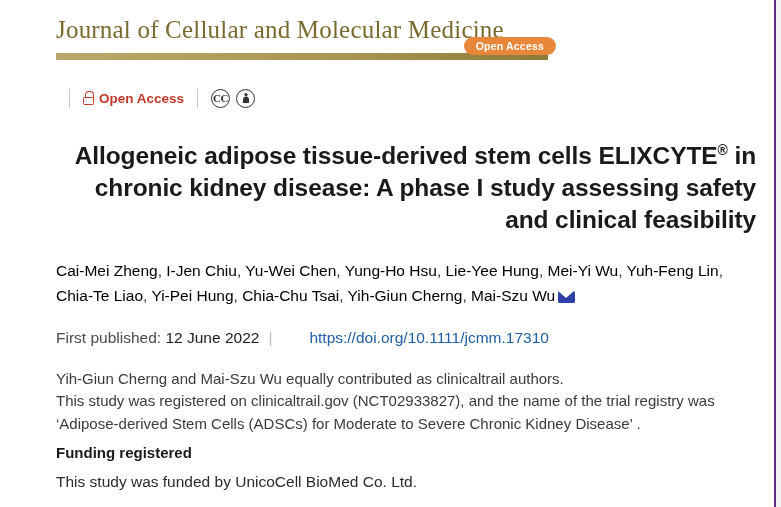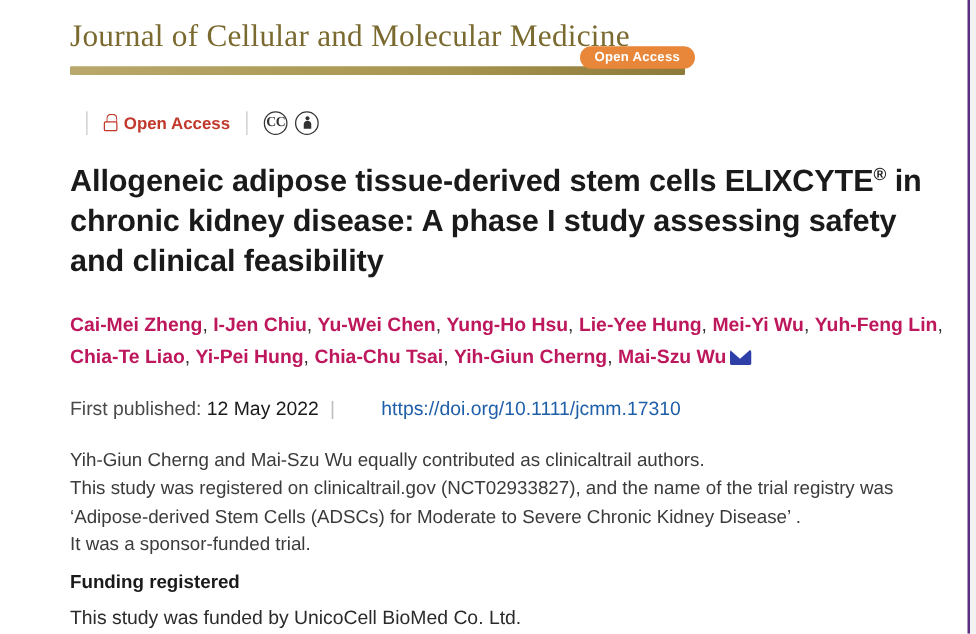--- a/index.html
+++ b/index.html
@@ -149,47 +149,47 @@
     justify-content: center;
     box-sizing: border-box;
     letter-spacing: -0.5px;
   }
   .cc-badge.person {
     font-size: 13px;
   }
 
   
   .article-title {
-    margin-top: 21px;
+    margin-top: 31px;
     font-size: 24.5px;
     font-weight: bold;
     color: #1a1a1a;
     line-height: 1.30;
     letter-spacing: -0.1px;
     max-width: 700px;
+    text-align: right;
   }
   .article-title sup {
     font-size: 14px;
     vertical-align: super;
     line-height: 0;
   }
 
   
   .authors {
     margin-top: 22px;
     font-size: 15.5px;
     line-height: 1.62;
     color: #1f5fa9;
     max-width: 700px;
   }
   .authors .author {
-    color: #be185d;
+    color: #000000;
     text-decoration: none;
     cursor: pointer;
-    font-weight: bold;
   }
   .authors .sep {
     color: #333333;
   }
   .mail-icon {
     display: inline-block;
     vertical-align: -2px;
     margin-left: 3px;
     width: 17px;
     height: 12px;
@@ -281,24 +281,23 @@
             <path d="M6 4.6 C3.9 4.6 3 6.1 3 7.6 L3 11 L9 11 L9 7.6 C9 6.1 8.1 4.6 6 4.6 Z" fill="#333333"></path>
           </svg>
         </span>
       </span>
     </div>
 
     <h1 class="article-title"><span>Allogeneic adipose tissue-derived stem cells ELIXCYTE</span><sup>®</sup><span> in chronic kidney disease: A phase I study assessing safety and clinical feasibility</span></h1>
 
     <div class="authors"><span class="author">Cai-Mei Zheng</span><span class="sep">, </span><span class="author">I-Jen Chiu</span><span class="sep">, </span><span class="author">Yu-Wei Chen</span><span class="sep">, </span><span class="author">Yung-Ho Hsu</span><span class="sep">, </span><span class="author">Lie-Yee Hung</span><span class="sep">, </span><span class="author">Mei-Yi Wu</span><span class="sep">, </span><span class="author">Yuh-Feng Lin</span><span class="sep">, </span><span class="author">Chia-Te Liao</span><span class="sep">, </span><span class="author">Yi-Pei Hung</span><span class="sep">, </span><span class="author">Chia-Chu Tsai</span><span class="sep">, </span><span class="author">Yih-Giun Cherng</span><span class="sep">, </span><span class="author">Mai-Szu Wu</span><span class="mail-icon"></span></div>
 
-    <div class="pub-line"><span class="label">First published:</span> <span class="date">12 May 2022</span><span class="pipe">|</span><span class="doi">https://doi.org/10.1111/jcmm.17310</span></div>
+    <div class="pub-line"><span class="label">First published:</span> <span class="date">12 June 2022</span><span class="pipe">|</span><span class="doi">https://doi.org/10.1111/jcmm.17310</span></div>
 
     <div class="notes">
       <div>Yih-Giun Cherng and Mai-Szu Wu equally contributed as clinicaltrail authors.</div>
       <div>This study was registered on clinicaltrail.gov (NCT02933827), and the name of the trial registry was  ‘Adipose-derived Stem Cells (ADSCs) for Moderate to Severe Chronic Kidney Disease’ .</div>
-      <div>It was a sponsor-funded trial.</div>
     </div>
     <div class="funding-heading">Funding registered</div>
     <div class="funding-text">This study was funded by UnicoCell BioMed Co. Ltd.</div>
 
   </div>
 </div>
 
 </body></html>

